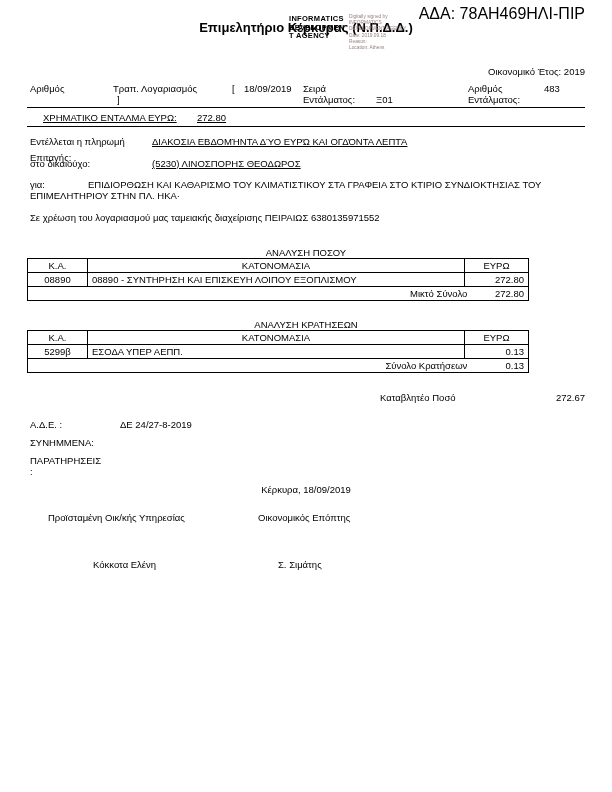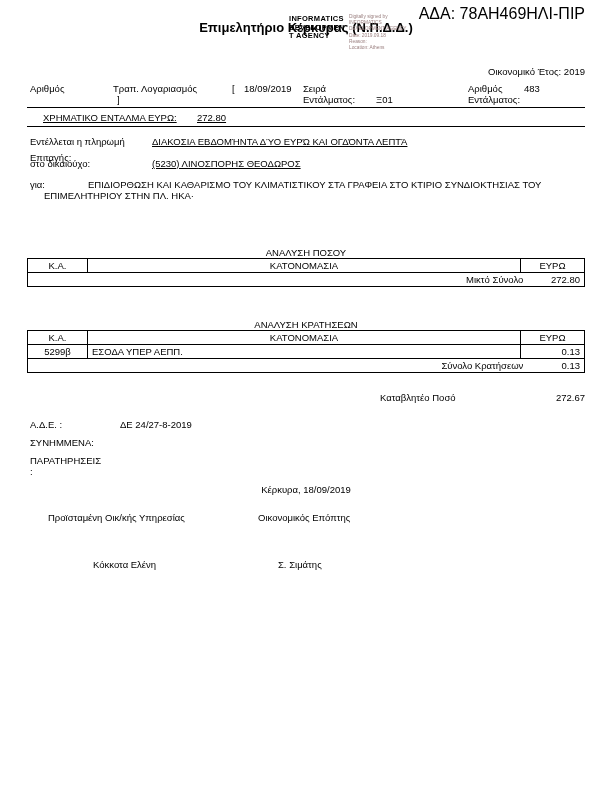--- a/index.html
+++ b/index.html
@@ -16,21 +16,21 @@
   }
   .abs { position: absolute; white-space: nowrap; }
   .u { text-decoration: underline; }
   .hr { position: absolute; left: 27px; width: 558px; border-top: 1px solid #000; }
   .ada { top: 5px; right: 27px; font-size: 16px; }
   .title { left: 0; right: 0; top: 20px; text-align: center; font-weight: bold; font-size: 13px; white-space: nowrap; }
   .stamp-bold { left: 289px; top: 15px; font-size: 7.5px; font-weight: bold; line-height: 8.5px; letter-spacing: .3px; }
   .stamp-detail { left: 349px; top: 14px; font-size: 4.8px; line-height: 6.2px; color: #9b8080; }
   .fiscal { top: 66px; right: 27px; }
   .gapL { display: inline-block; min-width: 14px; }
-  table.an { position: absolute; left: 27px; width: 558px; border-collapse: collapse; font-size: 9.5px; table-layout: fixed; }
+  table.an { position: absolute; left: 27px; width: 502px; border-collapse: collapse; font-size: 9.5px; table-layout: fixed; }
   table.an th, table.an td { border: 1px solid #000; padding: 1px 4px; height: 13px; font-weight: normal; overflow: hidden; }
   table.an th { text-align: center; }
   td.c { text-align: center; }
   td.r { text-align: right; }
   .tbl-title { left: 0; right: 0; text-align: center; }
   .foot-value { display: inline-block; width: 54px; text-align: right; }
 </style>
 </head>
 <body>
 
@@ -69,51 +69,57 @@
   <span class="abs" style="left:232px; top:83px;">[</span>
   <span class="abs" style="left:117px; top:94px;">]</span>
 
   <span class="abs" style="left:244px; top:83px;">18/09/2019</span>
 
   <span class="abs" style="left:303px; top:83px;">Σειρά</span>
   <span class="abs" style="left:303px; top:94px;">Εντάλματος:</span>
   <span class="abs" style="left:376px; top:94px;">Ξ01</span>
 
   <span class="abs" style="left:468px; top:83px;">Αριθμός</span>
-  <span class="abs" style="left:524px; top:83px;">483</span>
+  <span class="abs" style="left:544px; top:83px;">483</span>
   <span class="abs" style="left:468px; top:94px;">Εντάλματος:</span>
 
   <div class="hr" style="top:107px;"></div>
   <span class="abs u" style="left:30px; top:112px;margin-left:13px;">ΧΡΗΜΑΤΙΚΟ ΕΝΤΑΛΜΑ ΕΥΡΩ:</span>
   <span class="abs u" style="left:197px; top:112px;">272.80</span>
   <div class="hr" style="top:126px;"></div>
 
   <span class="abs" style="left:30px; top:136px;text-align:center;">Εντέλλεται η πληρωμή</span>
   <span class="abs u" style="left:152px; top:136px;">ΔΙΑΚΟΣΙΑ ΕΒΔΟΜΉΝΤΑ ΔΎΟ ΕΥΡΏ ΚΑΙ ΟΓΔΌΝΤΑ ΛΕΠΤΆ</span>
 
   <span class="abs" style="left:30px; top:158px;">στο δικαιούχο:</span>
   <span class="abs u" style="left:152px; top:158px;">(5230) ΛΙΝΟΣΠΟΡΗΣ ΘΕΟΔΩΡΟΣ</span>
 
   <span class="abs" style="left:30px; top:179px;">για:</span>
   <span class="abs" style="left:88px; top:179px;">ΕΠΙΔΙΟΡΘΩΣΗ ΚΑΙ ΚΑΘΑΡΙΣΜΟ ΤΟΥ ΚΛΙΜΑΤΙΣΤΙΚΟΥ ΣΤΑ ΓΡΑΦΕΙΑ ΣΤΟ ΚΤΙΡΙΟ ΣΥΝΔΙΟΚΤΗΣΙΑΣ ΤΟΥ</span>
-  <span class="abs" style="left:44px; top:190px;">ΕΠΙΜΕΛΗΤΗΡΙΟΥ ΣΤΗΝ ΠΛ. ΗΚΑ·</span>
+  <span class="abs" style="left:30px; top:190px;">ΕΠΙΜΕΛΗΤΗΡΙΟΥ ΣΤΗΝ ΠΛ. ΗΚΑ·</span>
 
+  <span class="abs" style="left:30px; top:212px;">Σε χρέωση του λογαριασμού μας ταμειακής διαχείρισης ΠΕΙΡΑΙΩΣ 6380135971552</span>
 
   <div class="abs tbl-title" style="top:247px;">ΑΝΑΛΥΣΗ ΠΟΣΟΥ</div>
   <table class="an" style="top:258px;">
     <colgroup>
         <col style="width:60px">
         <col>
         <col style="width:64px">
       </colgroup>
     <tbody>
         <tr>
       <th>Κ.Α.</th>
       <th>ΚΑΤΟΝΟΜΑΣΙΑ</th>
       <th>ΕΥΡΩ</th>
+    </tr>
+    <tr>
+      <td class="c">08890</td>
+      <td>08890 - ΣΥΝΤΗΡΗΣΗ ΚΑΙ ΕΠΙΣΚΕΥΗ ΛΟΙΠΟΥ ΕΞΟΠΛΙΣΜΟΥ</td>
+      <td class="r">272.80</td>
     </tr>
     <tr>
       <td class="r" colspan="3">
         <span>Μικτό Σύνολο</span>
         <span class="foot-value">272.80</span>
       </td>
     </tr>
   </tbody>
     </table>
 

